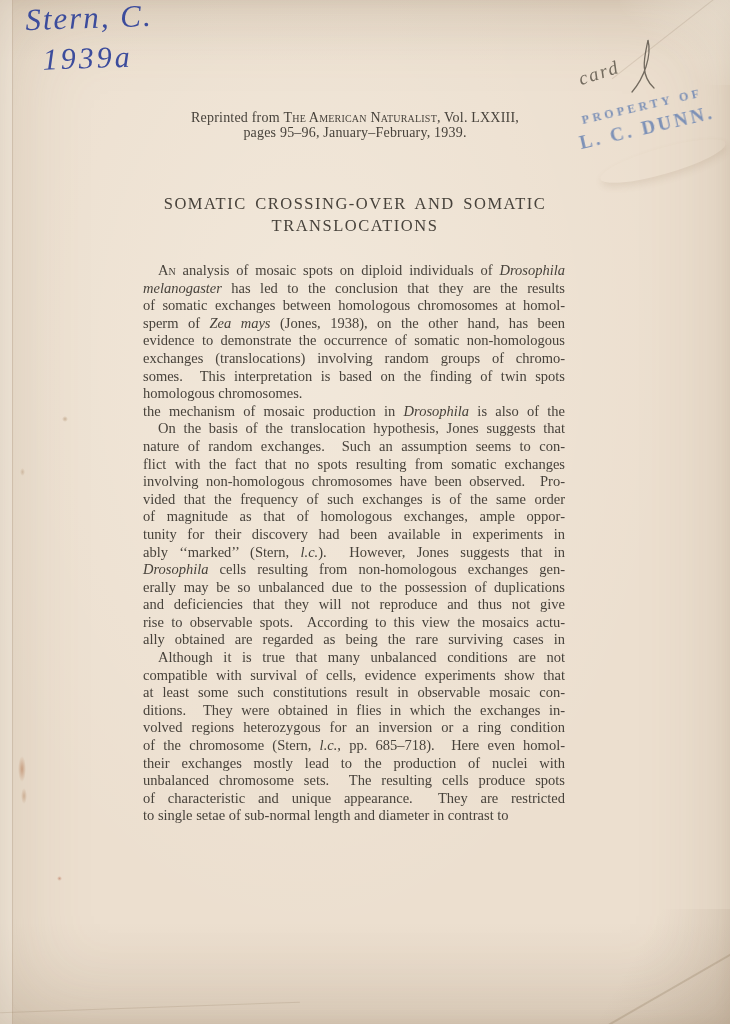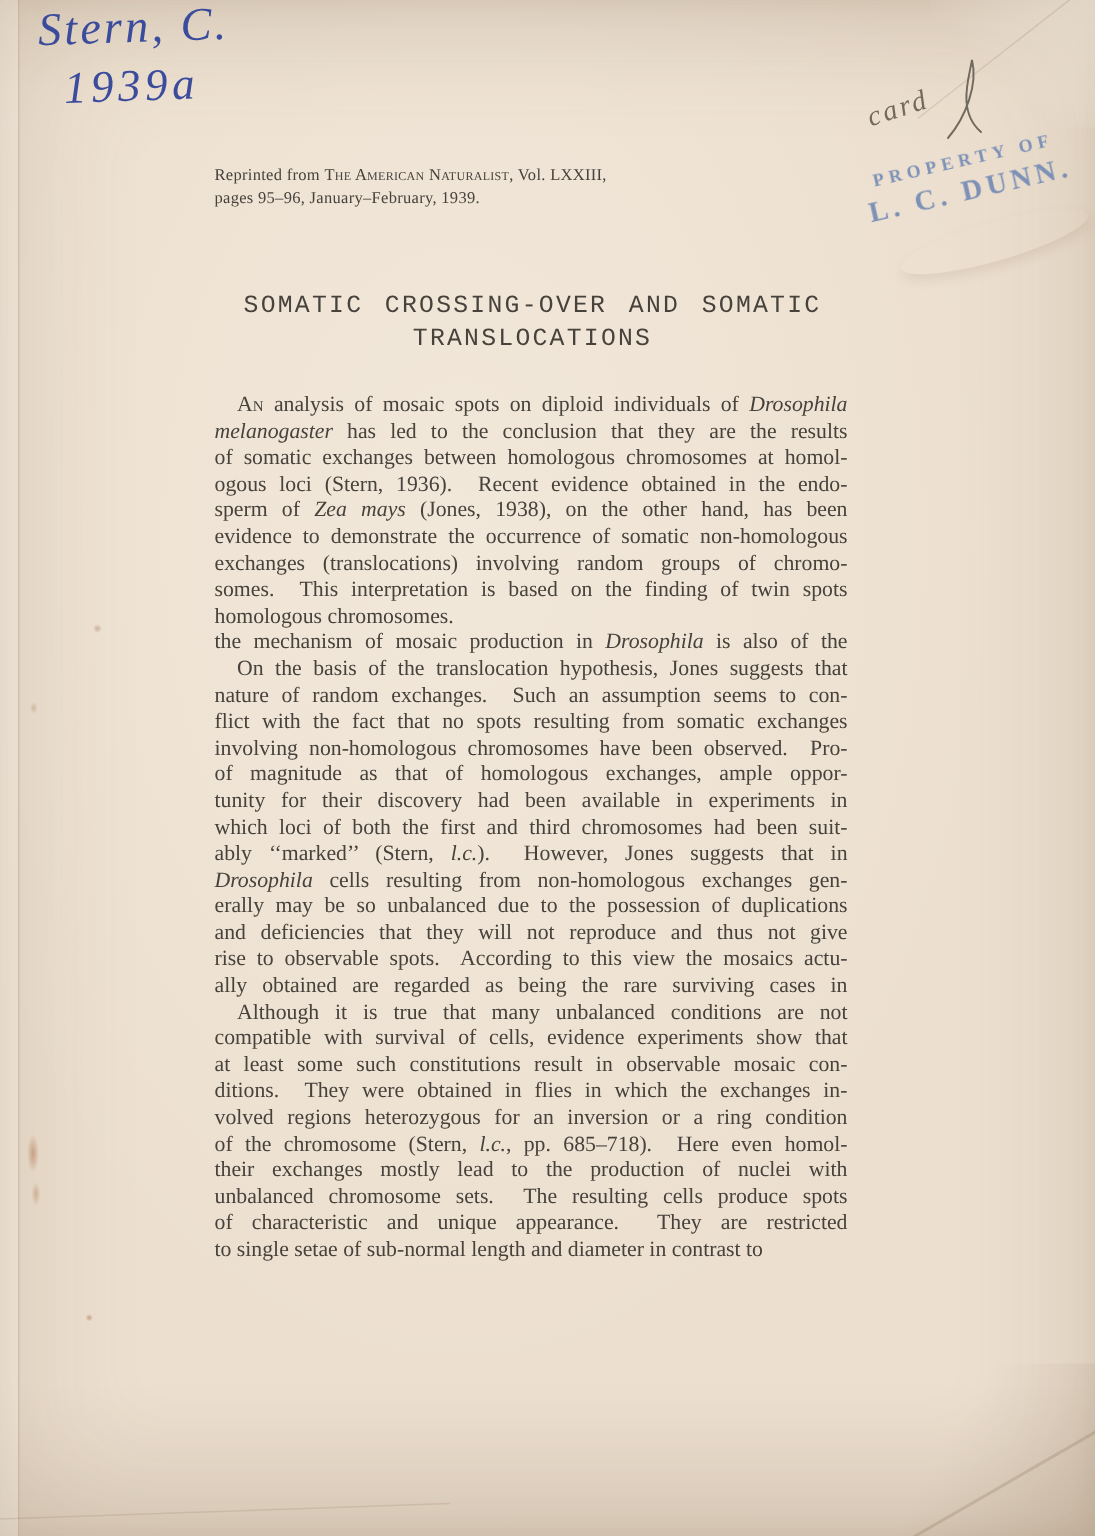--- a/index.html
+++ b/index.html
@@ -53,24 +53,24 @@
   .pencil-flourish { position:absolute; left:630px; top:38px; width:26px; height:56px; opacity:0.8; }
 
   
   .stamp { position:absolute; left:549px; top:99px; width:192px; text-align:center;
     transform:rotate(-13deg); color:var(--stamp-blue, #6e87b4); font-weight:bold;
     filter:blur(0.3px); opacity:0.88; }
   .stamp .sl1 { font-size:12px; letter-spacing:3.5px; }
   .stamp .sl2 { font-size:19px; letter-spacing:3px; margin-top:3px; }
 
   
-  .reprint { position:absolute; left:143px; top:110px; width:424px; text-align:left;
-    font-size:11px; line-height:15px; letter-spacing:0.2px; }
+  .reprint { position:absolute; left:143px; top:110px; width:424px; text-align:center;
+    font-size:14px; line-height:15px; letter-spacing:0.2px; }
   .title { position:absolute; left:143px; top:193px; width:424px; margin:0; text-align:center;
-    font-size:16.5px; font-weight:normal; letter-spacing:1.5px; word-spacing:3px; line-height:21.5px;font-family:Liberation Mono, monospace; }
+    font-size:16.5px; font-weight:normal; letter-spacing:1.5px; word-spacing:3px; line-height:21.5px; }
   .article { position:absolute; left:143px; top:241px; width:422px;
     font-size:14.5px; line-height:17.6px;margin-top:21px; }
   .article .line { text-align:justify; text-align-last:justify; }
   .article .line.last { text-align-last:left; }
   .article .line.first { text-indent:15px; }
   .sc { font-variant:small-caps; }
 </style>
 </head>
 <body>
 
@@ -111,34 +111,33 @@
 
   <h1 class="title">
     <div>SOMATIC CROSSING-OVER AND SOMATIC</div>
     <div>TRANSLOCATIONS</div>
   </h1>
 
   <div class="article">
       <div class="line first"><span class="sc">An</span> analysis of mosaic spots on diploid individuals of <i>Drosophila</i></div>
       <div class="line"><i>melanogaster</i> has led to the conclusion that they are the results</div>
       <div class="line">of somatic exchanges between homologous chromosomes at homol-</div>
-      <div class="line">ogous loci (Stern, 1936).&nbsp; Recent evidence obtained in the endo-</div>
       <div class="line">sperm of <i>Zea mays</i> (Jones, 1938), on the other hand, has been</div>
       <div class="line">evidence to demonstrate the occurrence of somatic non-homologous</div>
       <div class="line">exchanges (translocations) involving random groups of chromo-</div>
       <div class="line">somes.&nbsp; This interpretation is based on the finding of twin spots</div>
       <div class="line last">homologous chromosomes.</div>
       <div class="line">the mechanism of mosaic production in <i>Drosophila</i> is also of the</div>
       <div class="line first">On the basis of the translocation hypothesis, Jones suggests that</div>
       <div class="line">nature of random exchanges.&nbsp; Such an assumption seems to con-</div>
       <div class="line">flict with the fact that no spots resulting from somatic exchanges</div>
       <div class="line">involving non-homologous chromosomes have been observed.&nbsp; Pro-</div>
+      <div class="line">vided that the frequency of such exchanges is of the same order</div>
       <div class="line">of magnitude as that of homologous exchanges, ample oppor-</div>
       <div class="line">tunity for their discovery had been available in experiments in</div>
-      <div class="line">which loci of both the first and third chromosomes had been suit-</div>
       <div class="line">ably ‘‘marked’’ (Stern, <i>l.c.</i>).&nbsp; However, Jones suggests that in</div>
       <div class="line"><i>Drosophila</i> cells resulting from non-homologous exchanges gen-</div>
       <div class="line">erally may be so unbalanced due to the possession of duplications</div>
       <div class="line">and deficiencies that they will not reproduce and thus not give</div>
       <div class="line">rise to observable spots.&nbsp; According to this view the mosaics actu-</div>
       <div class="line">ally obtained are regarded as being the rare surviving cases in</div>
       <div class="line first">Although it is true that many unbalanced conditions are not</div>
       <div class="line">compatible with survival of cells, evidence experiments show that</div>
       <div class="line">at least some such constitutions result in observable mosaic con-</div>
       <div class="line">ditions.&nbsp; They were obtained in flies in which the exchanges in-</div>

